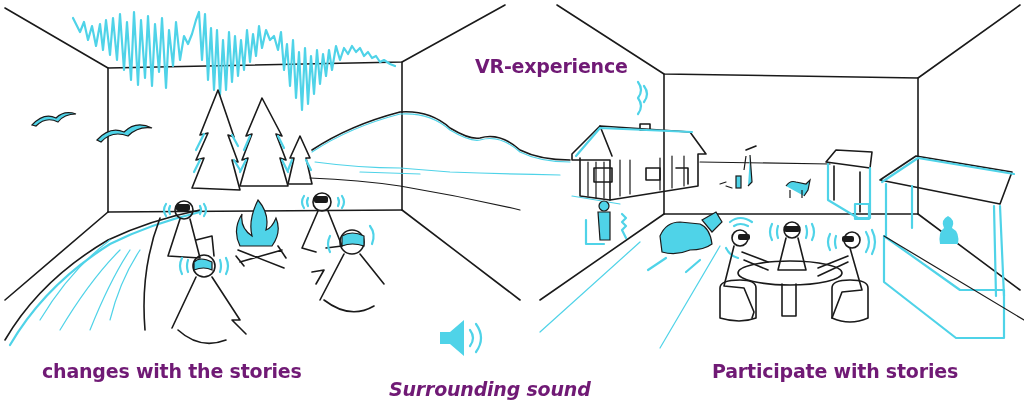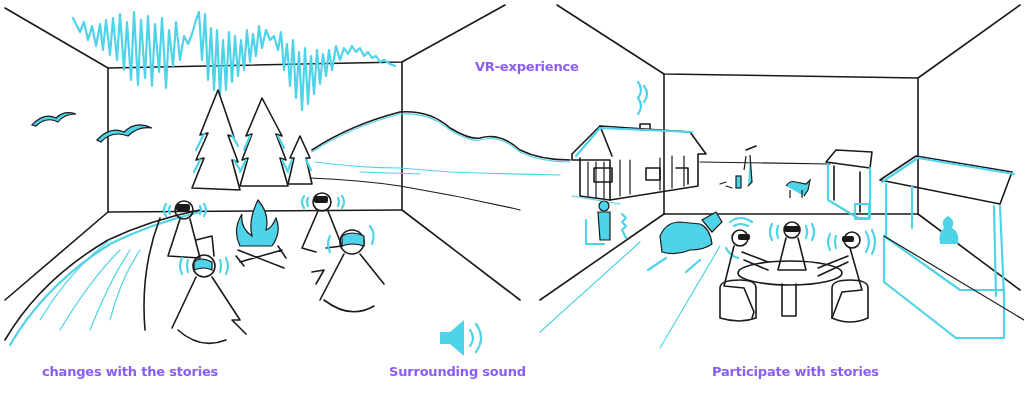--- a/index.html
+++ b/index.html
@@ -1,20 +1,20 @@
 <!DOCTYPE html>
 <html><head>
   <meta charset="utf-8">
   <style>
     html, body { margin: 0; padding: 0; background: #ffffff; }
     body { width: 1024px; height: 405px; position: relative; overflow: hidden; font-family: "DejaVu Sans", sans-serif; }
     svg.scene { position: absolute; left: 0; top: 0; width: 1024px; height: 405px; }
     .label {
       position: absolute; font-family: "DejaVu Sans", sans-serif; font-weight: bold;
-      color: #8b5cf6; font-size: 13px; line-height: 19px; letter-spacing: -0.2px; white-space: nowrap;
+      color: #701a75; font-size: 19px; line-height: 19px; letter-spacing: -0.2px; white-space: nowrap;
     }
     .ink { fill: none; stroke: #1a1a1a; stroke-width: 1.6; stroke-linecap: round; stroke-linejoin: round; }
     .ink-thin { fill: none; stroke: #1a1a1a; stroke-width: 1.2; stroke-linecap: round; stroke-linejoin: round; }
     .cyan { fill: none; stroke: #4fd3e8; stroke-width: 2.2; stroke-linecap: round; stroke-linejoin: round; }
     .cyan-thin { fill: none; stroke: #4fd3e8; stroke-width: 1.2; stroke-linecap: round; }
     .cyan-fill { fill: #4fd3e8; stroke: #1a1a1a; stroke-width: 1.2; }
     .cyan-solid { fill: #4fd3e8; }
     .visor { fill: #1a1a1a; }
   </style>
 </head>
@@ -182,15 +182,15 @@
     </g>
   </g>
 </svg>
 
 <div class="label" style="left:475px; top:57px;">VR-experience</div>
 
 <div style="position:absolute; left:42px; top:362px;">
   <div class="label" style="position:static;text-align:center;">changes with the stories</div>
 </div>
 
-<div class="label" style="left:389px; top:362px;">Surrounding sound</div>
+<div class="label" style="left:389px; top:380px;font-style:italic;">Surrounding sound</div>
 
 <div class="label" style="left:712px; top:362px;">Participate with stories</div>
 
 </body></html>

